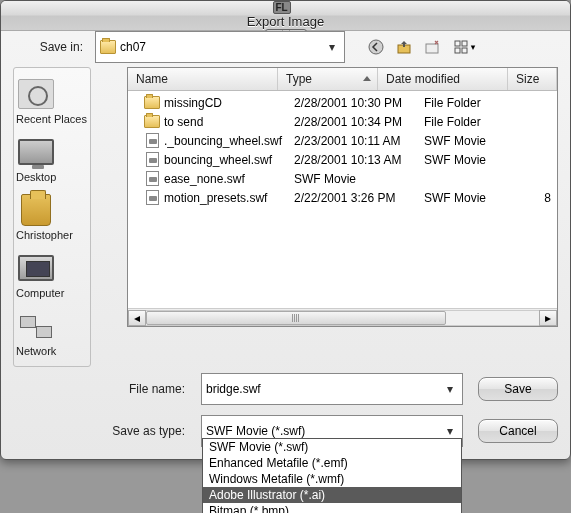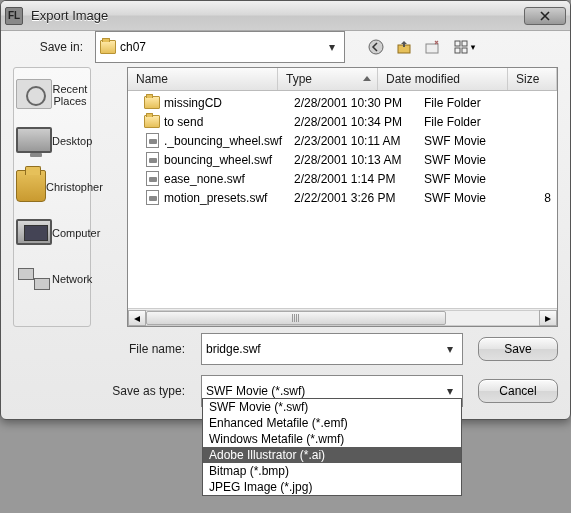--- a/index.html
+++ b/index.html
@@ -21,20 +21,21 @@
     box-shadow: 0 3px 10px rgba(0,0,0,0.4);
   }
   .titlebar {
     height: 30px;
     background: linear-gradient(to bottom, #f0f0f0 0%, #d8d8d8 48%, #c8c8c8 52%, #d0d0d0 100%);
     border-bottom: 1px solid #aaa;
     border-radius: 5px 5px 0 0;
     display: flex;
     align-items: center;
     padding: 0 4px;
+    flex-direction: column;
   }
   .titlebar .app-icon {
     width: 18px; height: 18px;
     background: #888;
     border: 1px solid #555;
     margin-right: 8px;
     display: inline-flex;
     align-items: center; justify-content: center;
     font-size: 10px; font-weight: bold;
     color: #222;
@@ -109,21 +110,21 @@
   .places {
     width: 78px;
     background: linear-gradient(to bottom,#f9f9f9,#ececec);
     border:1px solid #c0c0c0;
     border-radius:3px;
     padding: 6px 2px;
     display:flex; flex-direction:column;
     gap:4px;
   }
   .place {
-    display:flex; align-items:center;
+    display:flex; flex-direction:column; align-items:flex-start;
     padding:3px 0;
     cursor:pointer;
   }
   .place .pic {
     width:40px; height:34px;
     display:flex; align-items:center; justify-content:center;
     margin-bottom:2px;
   }
   .place .lbl { font-size:11px; color:#222; text-align:center; }
   .listing {
@@ -368,21 +369,20 @@
               <span class="c-name">bouncing_wheel.swf</span>
               <span class="c-date">2/28/2001 10:13 AM</span>
               <span class="c-type">SWF Movie</span>
               <span class="c-size"></span>
             </div>
             <div class="row">
               <span class="ico">
                 <span class="fileico-swf"></span>
               </span>
               <span class="c-name">ease_none.swf</span>
-              <span class="c-date">2/28/2001 1:14 PM</span>
               <span class="c-type">SWF Movie</span>
               <span class="c-size"></span>
             </div>
             <div class="row">
               <span class="ico">
                 <span class="fileico-swf"></span>
               </span>
               <span class="c-name">motion_presets.swf</span>
               <span class="c-date">2/22/2001 3:26 PM</span>
               <span class="c-type">SWF Movie</span>

